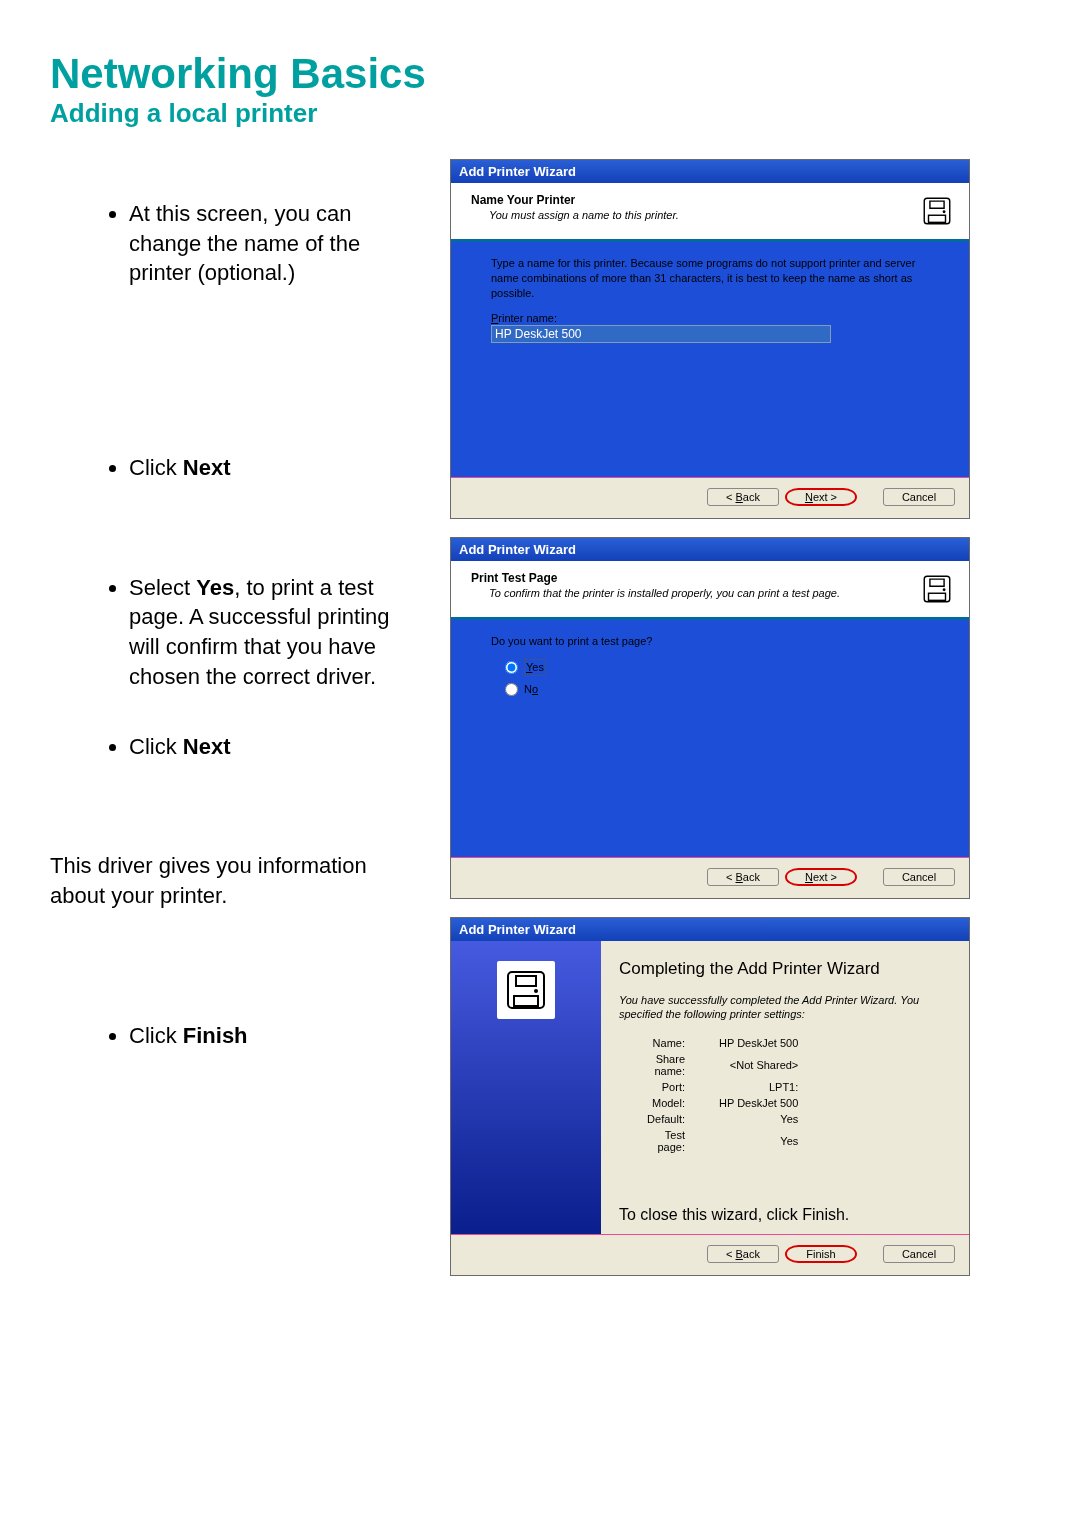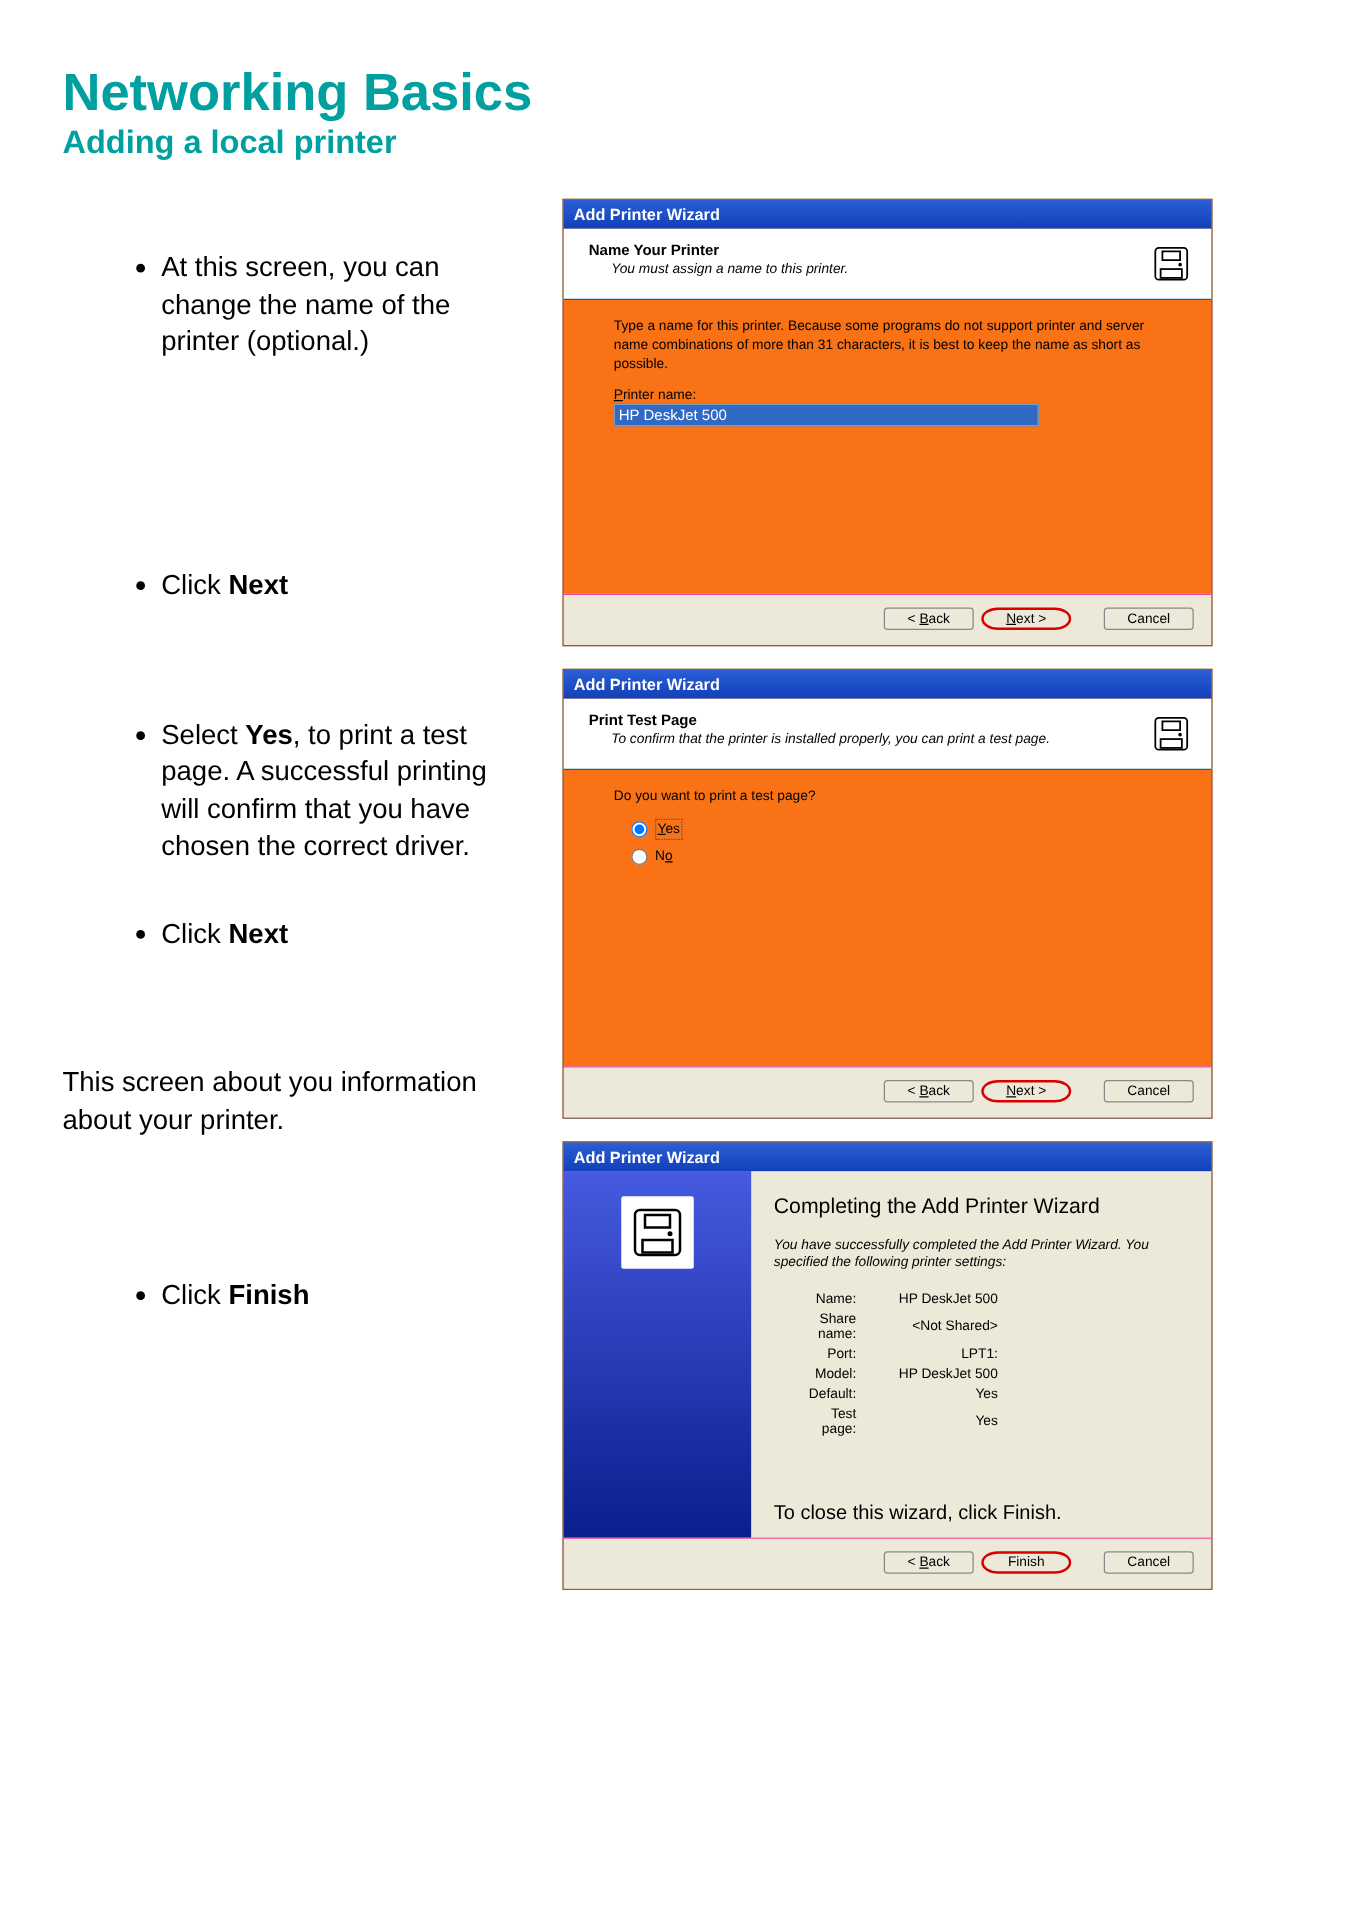--- a/index.html
+++ b/index.html
@@ -46,38 +46,38 @@
   .gap2 { height: 70px; }
   .gap3 { height: 20px; }
   .gap4 { height: 90px; }
 
   
   .wiz {
     border: 1px solid #6a6a6a;
     width: 520px;
     font-family: Tahoma, Arial, sans-serif;
     font-size: 11px;
-    background: #f97316;
+    background: #1d4ed8;
   }
   .wiz-titlebar {
     background: linear-gradient(to bottom, #2a5fd6, #1240b8);
     color: #fff;
     font-weight: bold;
     font-size: 13px;
     padding: 4px 8px;
     display: flex;
     align-items: center;
   }
   .wiz-header {
     background: #fff;
     padding: 10px 14px 10px 20px;
     display: flex;
     justify-content: space-between;
     align-items: flex-start;
-    border-bottom: 1px solid #0369a1;
+    border-bottom: 3px solid #0369a1;
   }
   .wiz-header-text .ht { font-weight: bold; font-size: 12px; }
   .wiz-header-text .hs { font-size: 11px; margin-left: 18px; margin-top: 2px; font-style: italic; }
   .printer-icon-lg {
     width: 36px; height: 36px;
     background: #fff;
     display:flex; align-items:center; justify-content:center;
   }
   .printer-icon-lg svg { width: 34px; height: 34px; }
   .wiz-body {
@@ -173,21 +173,21 @@
     </ul>
     <div class="gap2"></div>
     <ul>
       <li><span>Select  </span><b>Yes</b><span>, to print a test page.  A successful printing will confirm that you have chosen the correct driver.</span></li>
     </ul>
     <div class="gap3"></div>
     <ul>
       <li><span>Click </span><b>Next</b></li>
     </ul>
     <div class="gap2"></div>
-    <p class="plain-para">This screen about you information about your printer.</p>
+    <p class="plain-para">This driver gives you information about your printer.</p>
     <div class="gap4"></div>
     <ul>
       <li><span>Click </span><b>Finish</b></li>
     </ul>
   </div>
 
   <div class="right-col">
 
     <div class="wiz">
       <div class="wiz-titlebar">Add Printer Wizard</div>

